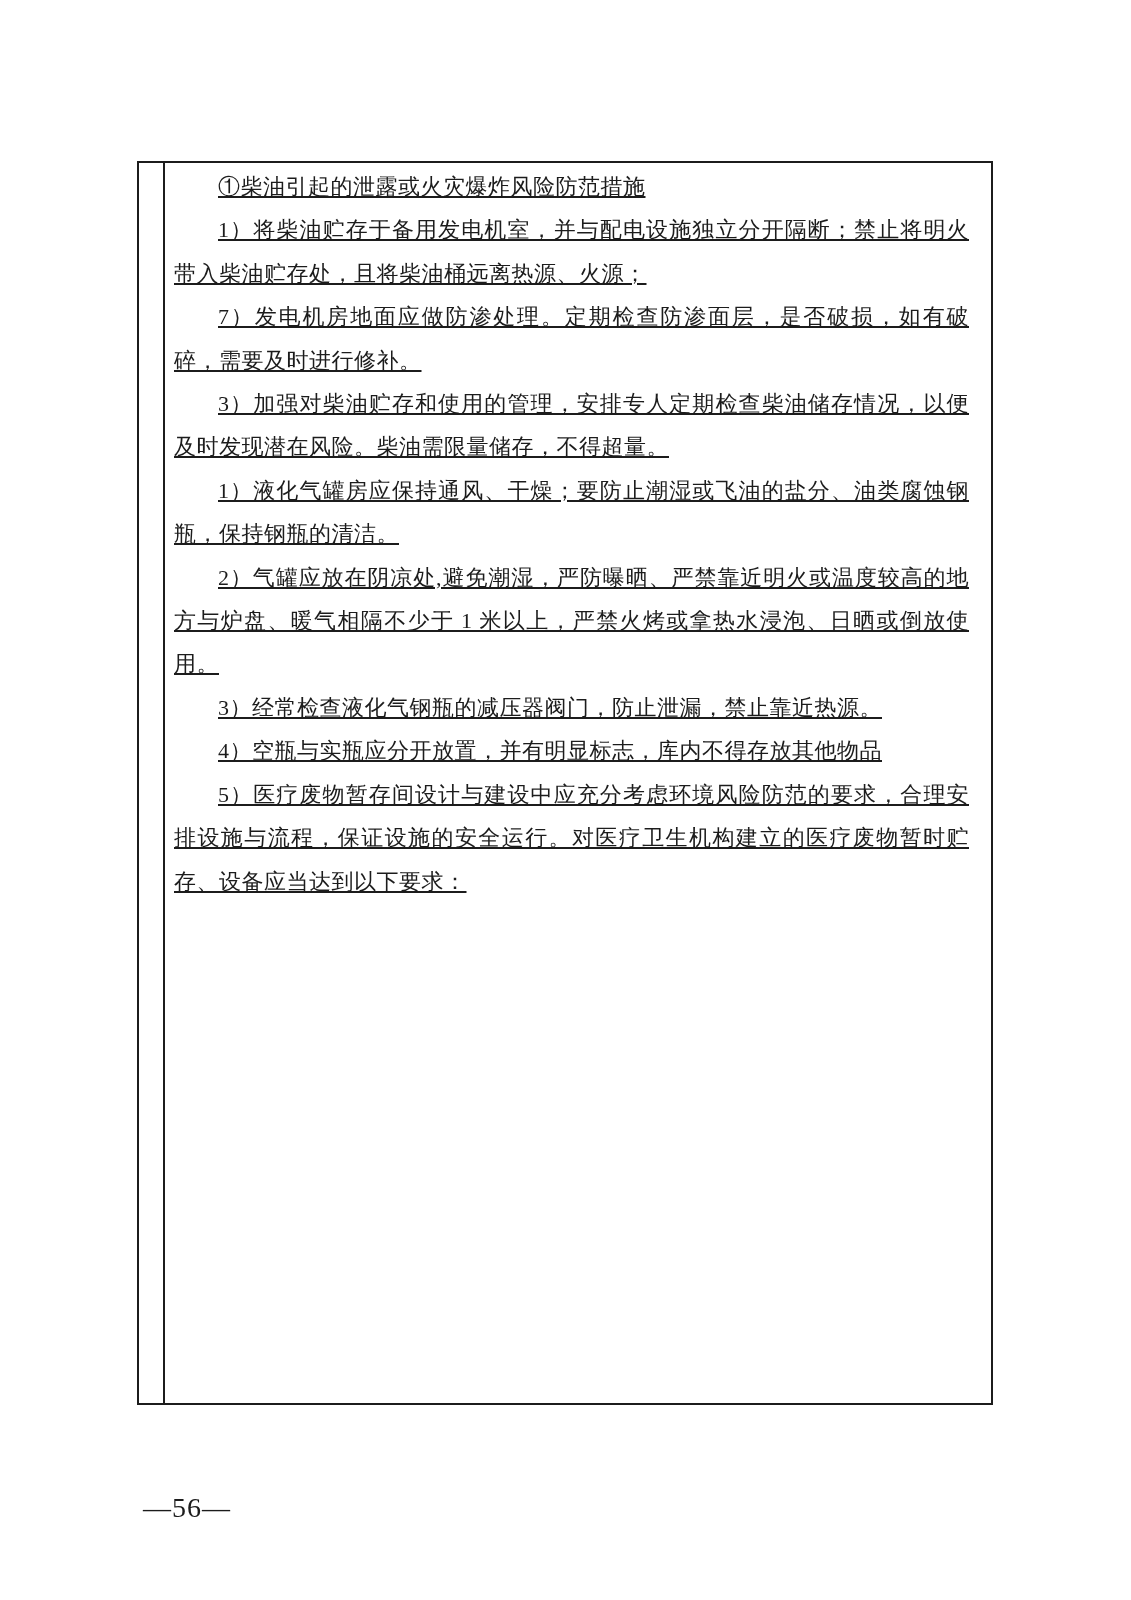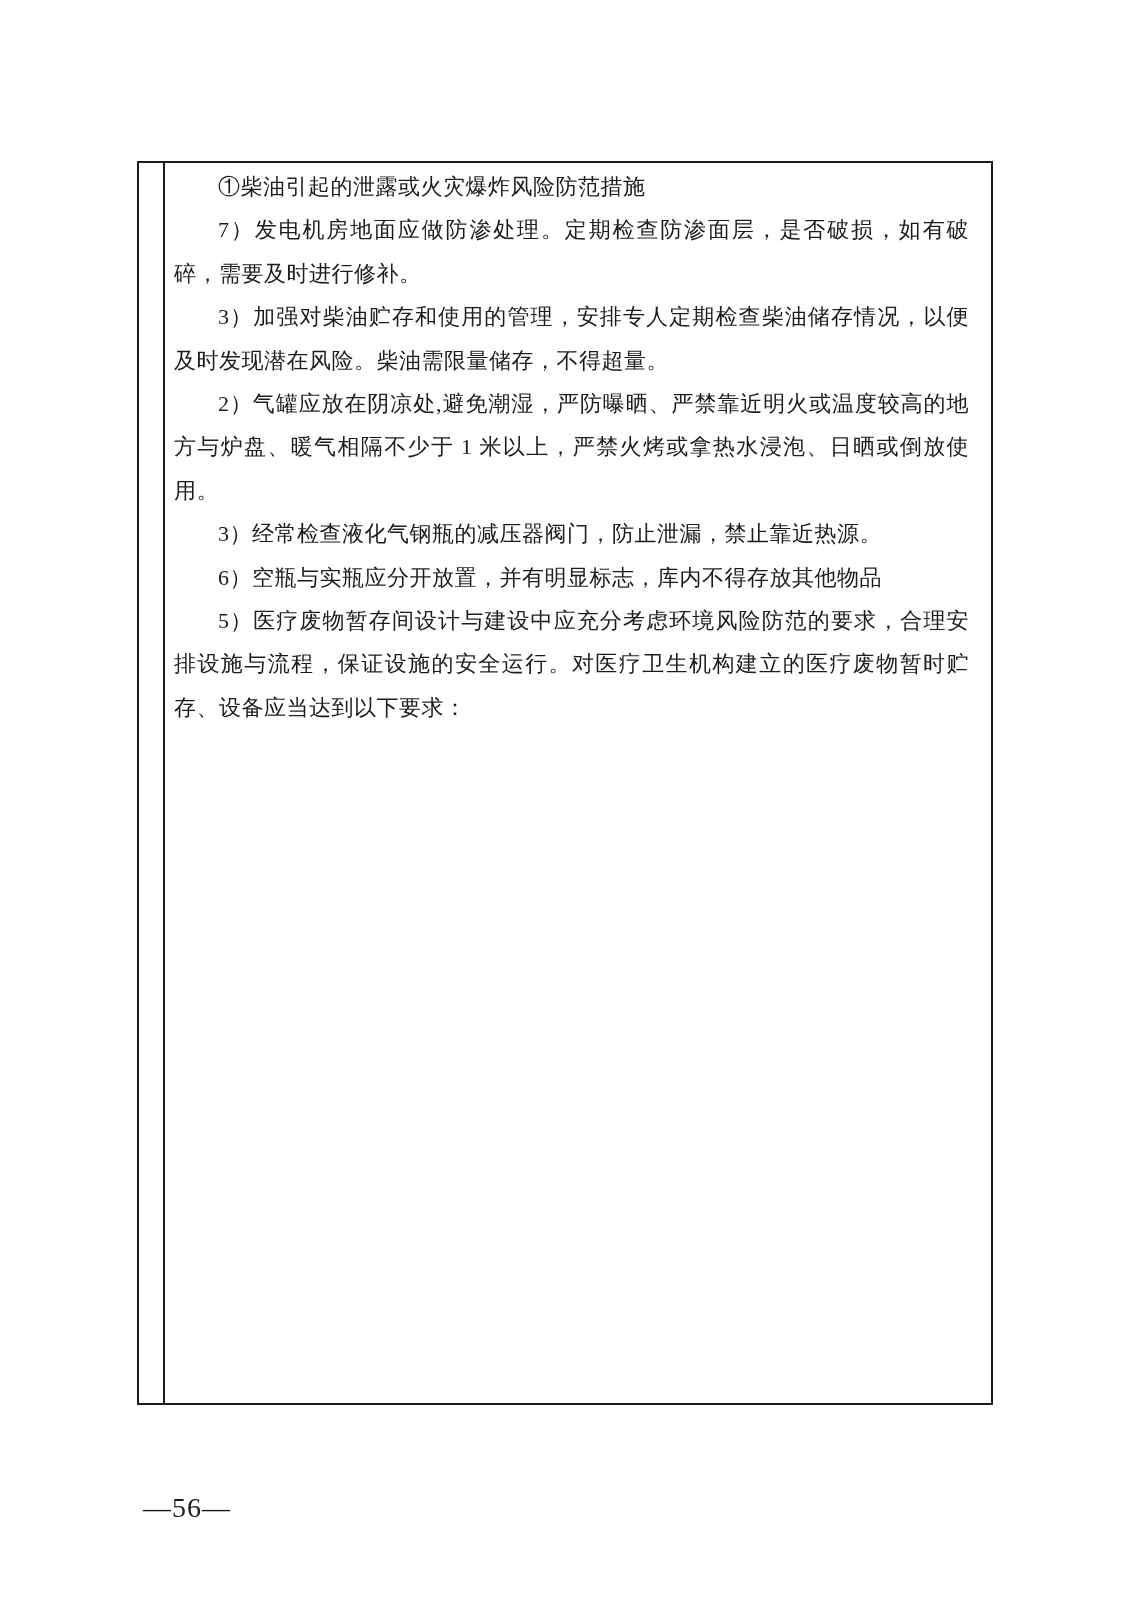--- a/index.html
+++ b/index.html
@@ -29,20 +29,21 @@
   }
   .label-col {
     width: 24px;
     flex: 0 0 24px;
     border-right: 2px solid #1c1c1c;
   }
   .content-col {
     flex: 1 1 auto;
     padding: 2px 22px 0 9px;
     overflow: hidden;
+    text-decoration: underline;
   }
   .content-col p {
     margin: 0;
     font-size: 22px;
     line-height: 43.4px;
     text-indent: 2em;
     text-align: justify;
     text-justify: inter-ideograph;
     letter-spacing: 0.5px;
   }
@@ -57,23 +58,25 @@
   }
 </style>
 </head>
 <body>
 
 <div class="page">
   <div class="doc-table">
     <div class="label-col"></div>
     <div class="content-col">
       <p>①柴油引起的泄露或火灾爆炸风险防范措施</p>
+      <p>1）将柴油贮存于备用发电机室，并与配电设施独立分开隔断；禁止将明火带入柴油贮存处，且将柴油桶远离热源、火源；</p>
       <p>7）发电机房地面应做防渗处理。定期检查防渗面层，是否破损，如有破碎，需要及时进行修补。</p>
       <p>3）加强对柴油贮存和使用的管理，安排专人定期检查柴油储存情况，以便及时发现潜在风险。柴油需限量储存，不得超量。</p>
+      <p>1）液化气罐房应保持通风、干燥；要防止潮湿或飞油的盐分、油类腐蚀钢瓶，保持钢瓶的清洁。</p>
       <p>2）气罐应放在阴凉处,避免潮湿，严防曝晒、严禁靠近明火或温度较高的地方与炉盘、暖气相隔不少于 1 米以上，严禁火烤或拿热水浸泡、日晒或倒放使用。</p>
       <p>3）经常检查液化气钢瓶的减压器阀门，防止泄漏，禁止靠近热源。</p>
-      <p>6）空瓶与实瓶应分开放置，并有明显标志，库内不得存放其他物品</p>
+      <p>4）空瓶与实瓶应分开放置，并有明显标志，库内不得存放其他物品</p>
       <p>5）医疗废物暂存间设计与建设中应充分考虑环境风险防范的要求，合理安排设施与流程，保证设施的安全运行。对医疗卫生机构建立的医疗废物暂时贮存、设备应当达到以下要求：</p>
 
     </div>
   </div>
   <div class="page-number">—56—</div>
 </div>
 
 </body></html>

